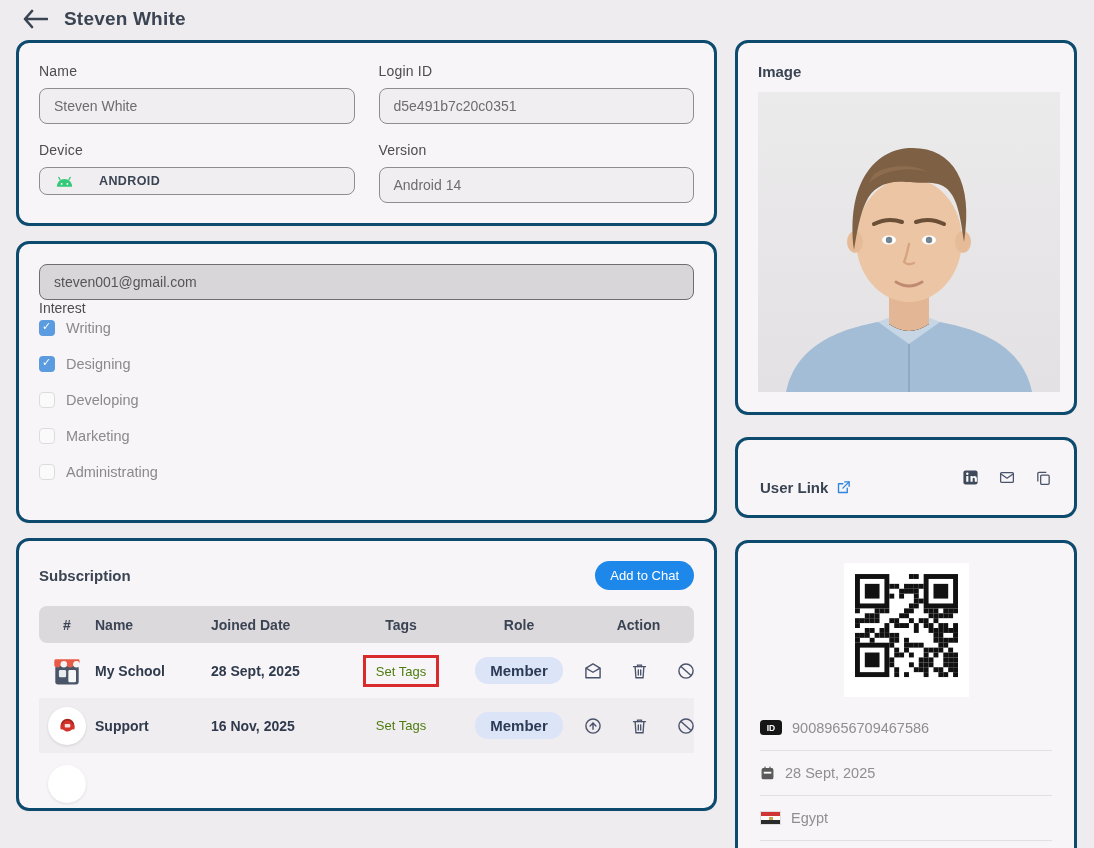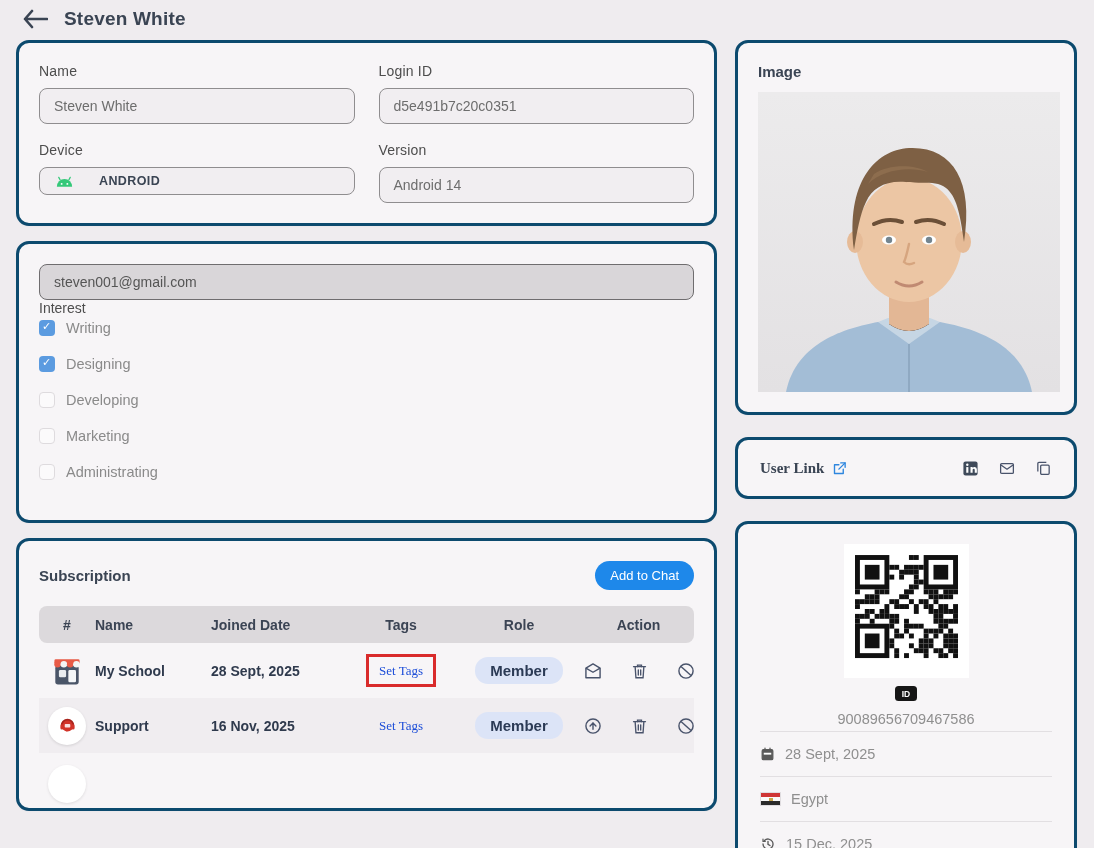--- a/index.html
+++ b/index.html
@@ -59,42 +59,42 @@
   }
   .tbl-grid { display:grid; grid-template-columns:56px 116px 136px 108px 128px 1fr; align-items:center; }
   .tbl-header { background:#dcd9dc; border-radius:8px; height:37px; font-weight:bold; font-size:14px; color:#3b4454; }
   .tbl-header .c { padding:0; }
   .c-center { text-align:center; }
   .c-left { text-align:left; }
   .row { height:55px; font-size:14px; }
   .row.alt { background:#f0edf0; }
   .row-icon { width:38px; height:38px; margin-left:9px; display:flex; align-items:center; justify-content:center; }
   .row-name, .row-date { font-weight:bold; color:#2f3a4d; }
-  .set-tags { color:#1d4ed8; font-size:13px; background:none; border:none; cursor:pointer; font-family:Liberation Serif, serif; }
+  .set-tags { color:#4d7c0f; font-size:13px; background:none; border:none; cursor:pointer; font-family:Liberation Sans, sans-serif; }
   .tags-cell { display:flex; justify-content:center; }
   .hl-box { border:3px solid #d92b2b; padding:5px 10px; }
   .role-cell { display:flex; justify-content:center; }
   .badge { background:#dce4f7; color:#2b3a55; font-weight:bold; font-size:15px; padding:5px 15px; border-radius:13px; }
   .actions { display:flex; justify-content:center; gap:27px; }
   .icon-btn { background:none; border:none; cursor:pointer; display:flex; align-items:center; padding:0; }
   .support-circle { width:38px; height:38px; border-radius:50%; background:#fff; box-shadow:0 1px 3px rgba(0,0,0,.12); display:flex; align-items:center; justify-content:center; }
   .partial-circle { width:38px; height:38px; border-radius:50%; background:#fff; box-shadow:0 1px 3px rgba(0,0,0,.10); margin-left:9px; margin-top:6px; }
 
   
   .photo-frame { width:302px; height:300px; margin-top:12px; overflow:hidden; }
   .userlink-card { display:flex; align-items:center; justify-content:space-between; padding:19px 22px; }
-  .userlink-left { display:flex; align-items:center; gap:8px; background:none; border:none; cursor:pointer; font-family:Liberation Serif, serif; }
+  .userlink-left { display:flex; align-items:center; gap:8px; background:none; border:none; cursor:pointer; font-family:Liberation Sans, sans-serif;margin-top:20px; }
   .userlink-title { font-size:15px; font-weight:bold; color:#3a4453; }
   .link-icons { display:flex; align-items:center; gap:19px; }
 
   .qr-card { padding:20px 22px 10px; }
   .qr-wrap { display:flex; justify-content:center; }
   .qr-white { background:#fff; padding:11px; }
   .meta-row { display:flex; align-items:center; gap:10px; height:45px; font-size:14.5px; color:#8f8f8f; border-top:1px solid #e2dfe2; }
-  .meta-row.first { border-top:none; margin-top:8px;flex-direction:column; }
+  .meta-row.first { border-top:none; margin-top:8px; }
   .flag { width:21px; height:14px; border:1px solid #e0dde0; display:flex; flex-direction:column; }
   .flag .s1 { flex:1; background:#cf3535; }
   .flag .s2 { flex:1; background:#fafafa; position:relative; }
   .flag .s2::after { content:""; position:absolute; left:8px; top:1px; width:4px; height:3px; background:#c9a44a; }
   .flag .s3 { flex:1; background:#2b2b2b; }
 </style>
 </head>
 <body>
 
 <div class="page-header">

